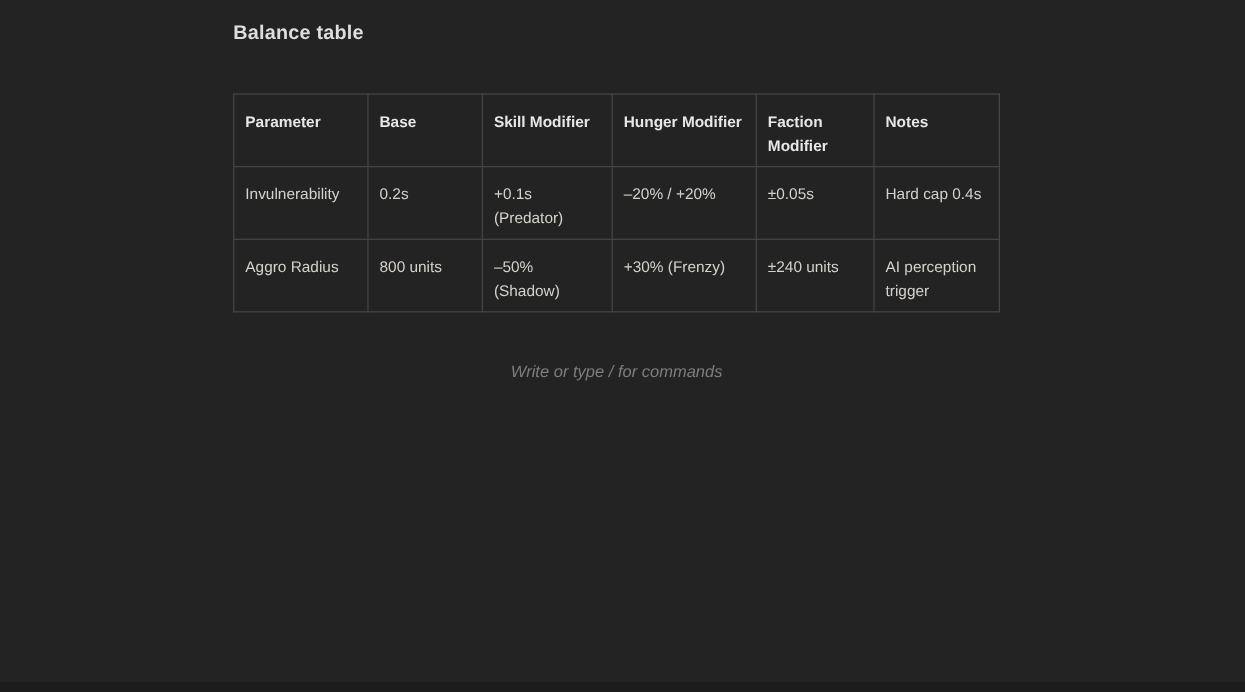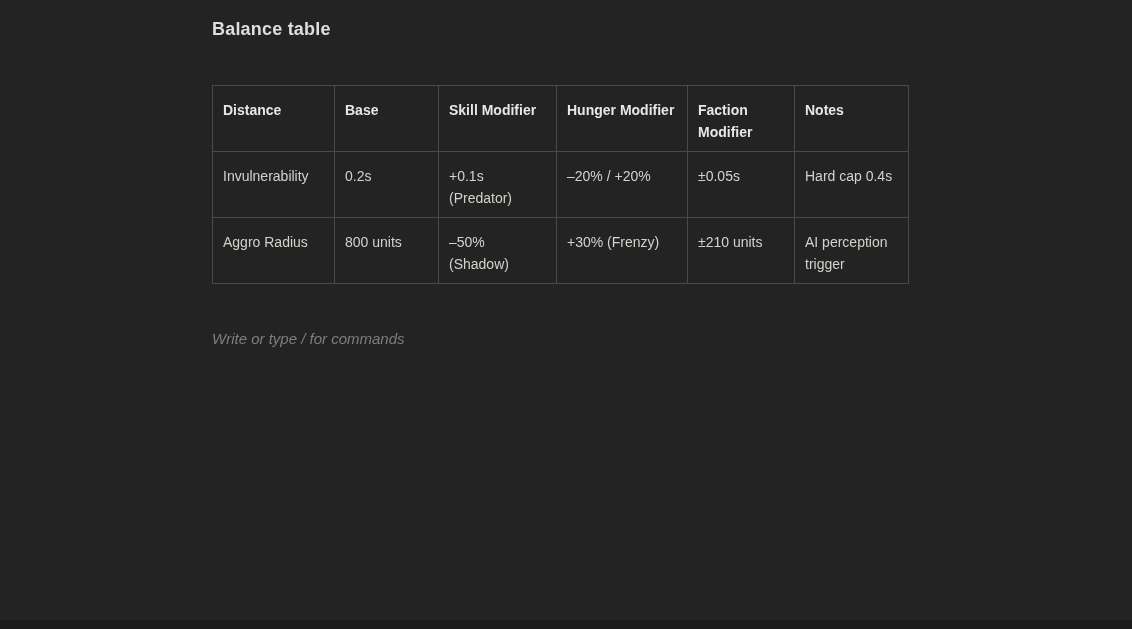--- a/index.html
+++ b/index.html
@@ -51,20 +51,21 @@
   .col-skill     { width: 118px; }
   .col-hunger    { width: 131px; }
   .col-faction   { width: 107px; }
   .col-notes     { width: 114px; }
   .editor-placeholder {
     margin-top: 46px;
     font-size: 15px;
     font-style: italic;
     color: #7e7e7e;
     cursor: text;
+    text-align: center;
   }
   .bottom-strip {
     position: absolute;
     left: 0; bottom: 0;
     width: 100%; height: 9px;
     background: #1c1c1c;
   }
 </style>
 </head>
 <body>
@@ -77,21 +78,21 @@
     <colgroup>
       <col class="col-parameter">
         <col class="col-base">
         <col class="col-skill">
       <col class="col-hunger">
         <col class="col-faction">
         <col class="col-notes">
     </colgroup>
     <thead>
       <tr>
-        <th>Distance</th>
+        <th>Parameter</th>
         <th>Base</th>
         <th>Skill Modifier</th>
         <th>Hunger Modifier</th>
         <th>Faction Modifier</th>
         <th>Notes</th>
       </tr>
     </thead>
     <tbody>
       <tr>
         <td>Invulnerability</td>
@@ -99,21 +100,21 @@
         <td>+0.1s (Predator)</td>
         <td>–20% / +20%</td>
         <td>±0.05s</td>
         <td>Hard cap 0.4s</td>
       </tr>
       <tr>
         <td>Aggro Radius</td>
         <td>800 units</td>
         <td>–50% (Shadow)</td>
         <td>+30% (Frenzy)</td>
-        <td>±210 units</td>
+        <td>±240 units</td>
         <td>AI perception trigger</td>
       </tr>
     </tbody>
   </table>
 
   <div class="editor-placeholder">Write or type / for commands</div>
 
 </div>
 
 <div class="bottom-strip"></div>

